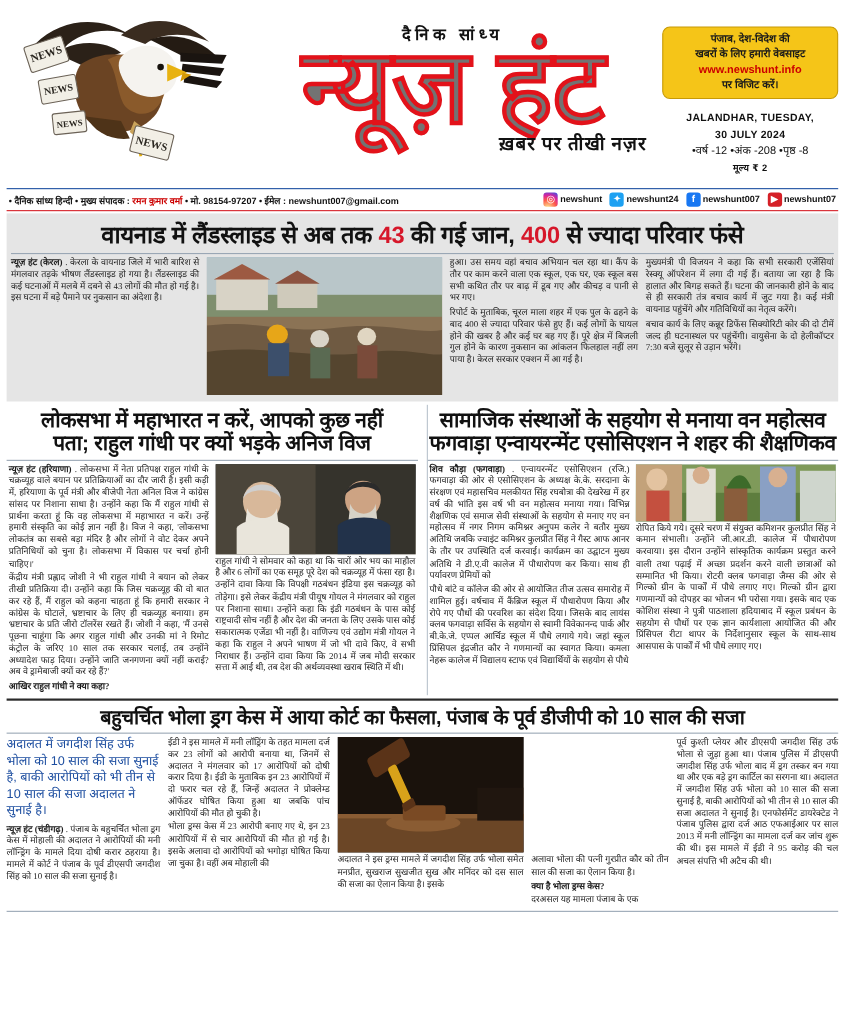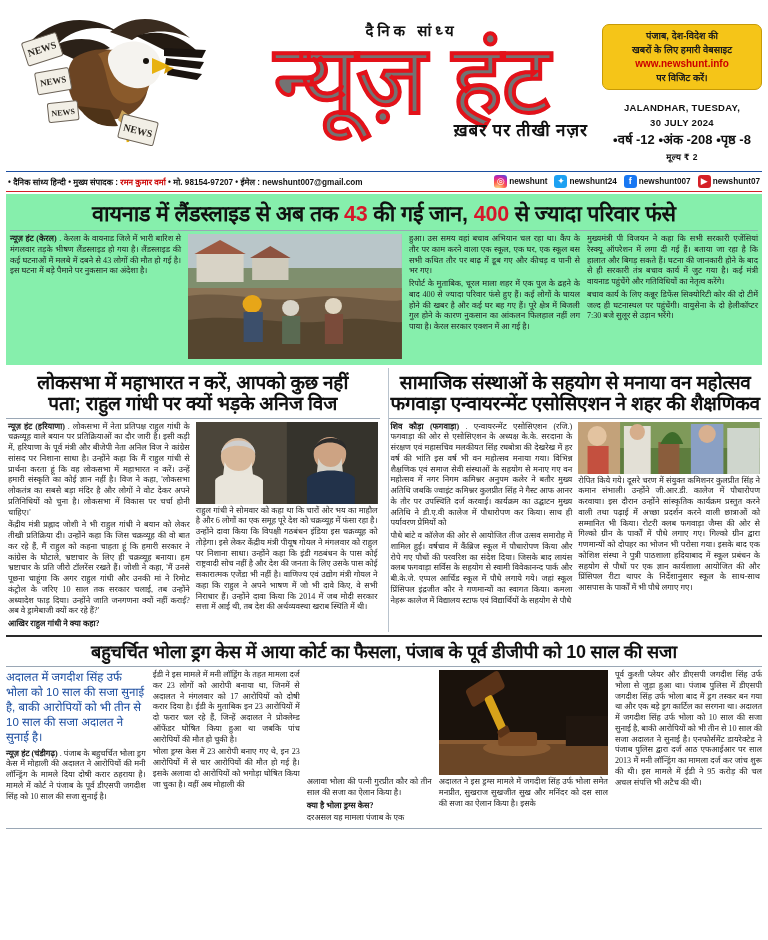--- a/index.html
+++ b/index.html
@@ -41,21 +41,21 @@
   .web-box{
     background:#f5c518;border:1px solid #c79a06;border-radius:7px;
     padding:4px 4px 4px;font-family:"Liberation Sans","DejaVu Sans",sans-serif;
     font-size:9.5px;font-weight:bold;line-height:1.45;color:#1a1a1a;
   }
   .web-box .url{color:#cc0000;font-size:10px;}
   .dateline{
     margin-top:10px;font-family:"Liberation Sans","DejaVu Sans",sans-serif;
     font-weight:bold;font-size:9.5px;line-height:1.6;color:#111;letter-spacing:.3px;
   }
-  .issue-line{font-size:13px;font-weight:bold;letter-spacing:0;}
+  .issue-line{font-size:10px;font-weight:normal;letter-spacing:0;}
   .price-line{font-size:8.5px;font-weight:bold;}
   .socialbar{
     display:flex;align-items:center;height:17px;
     font-family:"Liberation Sans","DejaVu Sans",sans-serif;
     font-size:8.2px;font-weight:bold;color:#111;
     border-top:1.6px solid #1c4fa1;border-bottom:1.6px solid #d52027;
     padding:1px 2px;margin-top:1px;
   }
   .imprint{flex:1;white-space:nowrap;overflow:hidden;}
   .imprint b{color:#c00;}
@@ -64,21 +64,21 @@
     width:13px;height:13px;border-radius:3px;margin-right:2px;
     display:inline-flex;align-items:center;justify-content:center;
     color:#fff;font-size:9px;line-height:1;font-weight:bold;
   }
   .g-ig{background:radial-gradient(circle at 30% 110%,#fdf497 0%,#fd5949 45%,#d6249f 70%,#285AEB 100%);border-radius:4px;}
   .g-tw{background:#1da1f2;border-radius:50%;}
   .g-fb{background:#1877f2;border-radius:50%;}
   .g-yt{background:#d52027;border-radius:50%;}
 
   
-  .band{background:#86efac;padding:3px 4px 4px;}
+  .band{background:#e5e5e5;padding:3px 4px 4px;}
   .hl{
     font-family:"Liberation Sans","DejaVu Sans",sans-serif;
     font-weight:bold;color:#111;text-align:center;line-height:1.12;
     letter-spacing:-.2px;
   }
   .hl-1{font-size:21.5px;padding:5px 0 4px;}
   .hl-1 .num{color:#d6172a;}
   .hl-2{font-size:19px;padding:4px 0 3px;}
   .hl-3{font-size:18px;padding:5px 0 4px;}
   .hr-thin{border-top:1px solid #9aa7b5;margin:0;}
@@ -334,43 +334,43 @@
     <div class="hr-thin" style="margin-bottom:3px;"></div>
     <div class="cols">
       <div class="col" style="flex:.95;">
         <div class="lead-blue">अदालत में जगदीश सिंह उर्फ भोला को 10 साल की सजा सुनाई है, बाकी आरोपियों को भी तीन से 10 साल की सजा अदालत ने सुनाई है।</div>
         <p class="txt"><span class="dl">न्यूज़ हंट (चंडीगढ़)</span><span> . पंजाब के बहुचर्चित भोला ड्रग केस में मोहाली की अदालत ने आरोपियों की मनी लॉन्ड्रिंग के मामले दिया दोषी करार ठहराया है। मामले में कोर्ट ने पंजाब के पूर्व डीएसपी जगदीश सिंह को 10 साल की सजा सुनाई है।</span></p>
       </div>
       <div class="col">
         <p class="txt">ईडी ने इस मामले में मनी लॉड्रिंग के तहत मामला दर्ज कर 23 लोगों को आरोपी बनाया था, जिनमें से अदालत ने मंगलवार को 17 आरोपियों को दोषी करार दिया है। ईडी के मुताबिक इन 23 आरोपियों में दो फरार चल रहे हैं, जिन्हें अदालत ने प्रोक्लेम्ड ऑफेंडर घोषित किया हुआ था जबकि पांच आरोपियों की मौत हो चुकी है।</p>
         <p class="txt">भोला ड्रग्स केस में 23 आरोपी बनाए गए थे, इन 23 आरोपियों में से चार आरोपियों की मौत हो गई है। इसके अलावा दो आरोपियों को भगोड़ा घोषित किया जा चुका है। वहीं अब मोहाली की</p>
       </div>
-      <div class="col" style="flex:.85;">
-        <p class="txt" style="margin-top:107px;">अलावा भोला की पत्नी गुरप्रीत कौर को तीन साल की सजा का ऐलान किया है।</p>
-        <p class="txt" style="font-weight:bold;">क्या है भोला ड्रग्स केस?</p>
-        <p class="txt">दरअसल यह मामला पंजाब के एक</p>
-      </div>
       <div class="col" style="flex:1.15;">
         <div class="photo ph-gavel" style="height:105px;">
           <svg width="100%" height="105" viewBox="0 0 200 105" preserveAspectRatio="none">
             <rect width="200" height="105" fill="#1a120c"></rect>
             <rect y="70" width="200" height="35" fill="#6b4626"></rect>
             <rect y="70" width="200" height="4" fill="#8a5c33"></rect>
             <ellipse cx="92" cy="78" rx="40" ry="8" fill="#8a5c33"></ellipse>
             <rect x="70" y="62" width="46" height="14" rx="3" fill="#7a4a24"></rect>
             <g transform="rotate(-28 66 40)">
               <rect x="44" y="6" width="44" height="20" rx="4" fill="#5a3318"></rect>
               <rect x="60" y="24" width="10" height="40" rx="3" fill="#d8a21a"></rect>
               <rect x="58" y="60" width="14" height="8" rx="2" fill="#5a3318"></rect>
             </g>
             <rect x="150" y="46" width="50" height="30" fill="#20160f"></rect>
           </svg>
         </div>
         <p class="txt" style="margin-top:2px;">अदालत ने इस ड्रग्स मामले में जगदीश सिंह उर्फ भोला समेत मनप्रीत, सुखराज सुखजीत सुख और मनिंदर को दस साल की सजा का ऐलान किया है। इसके</p>
       </div>
+      <div class="col" style="flex:.85;">
+        <p class="txt" style="margin-top:107px;">अलावा भोला की पत्नी गुरप्रीत कौर को तीन साल की सजा का ऐलान किया है।</p>
+        <p class="txt" style="font-weight:bold;">क्या है भोला ड्रग्स केस?</p>
+        <p class="txt">दरअसल यह मामला पंजाब के एक</p>
+      </div>
       <div class="col">
         <p class="txt">पूर्व कुश्ती प्लेयर और डीएसपी जगदीश सिंह उर्फ भोला से जुड़ा हुआ था। पंजाब पुलिस में डीएसपी जगदीश सिंह उर्फ भोला बाद में ड्रग तस्कर बन गया था और एक बड़े ड्रग कार्टिल का सरगना था। अदालत में जगदीश सिंह उर्फ भोला को 10 साल की सजा सुनाई है, बाकी आरोपियों को भी तीन से 10 साल की सजा अदालत ने सुनाई है। एनफोर्समेंट डायरेक्टेड ने पंजाब पुलिस द्वारा दर्ज आठ एफआईआर पर साल 2013 में मनी लॉन्ड्रिंग का मामला दर्ज कर जांच शुरू की थी। इस मामले में ईडी ने 95 करोड़ की चल अचल संपत्ति भी अटैच की थी।</p>
       </div>
     </div>
     <div class="hr-thin" style="margin-top:2px;"></div>
   </div>
 
 </div>
 
 </body></html>

